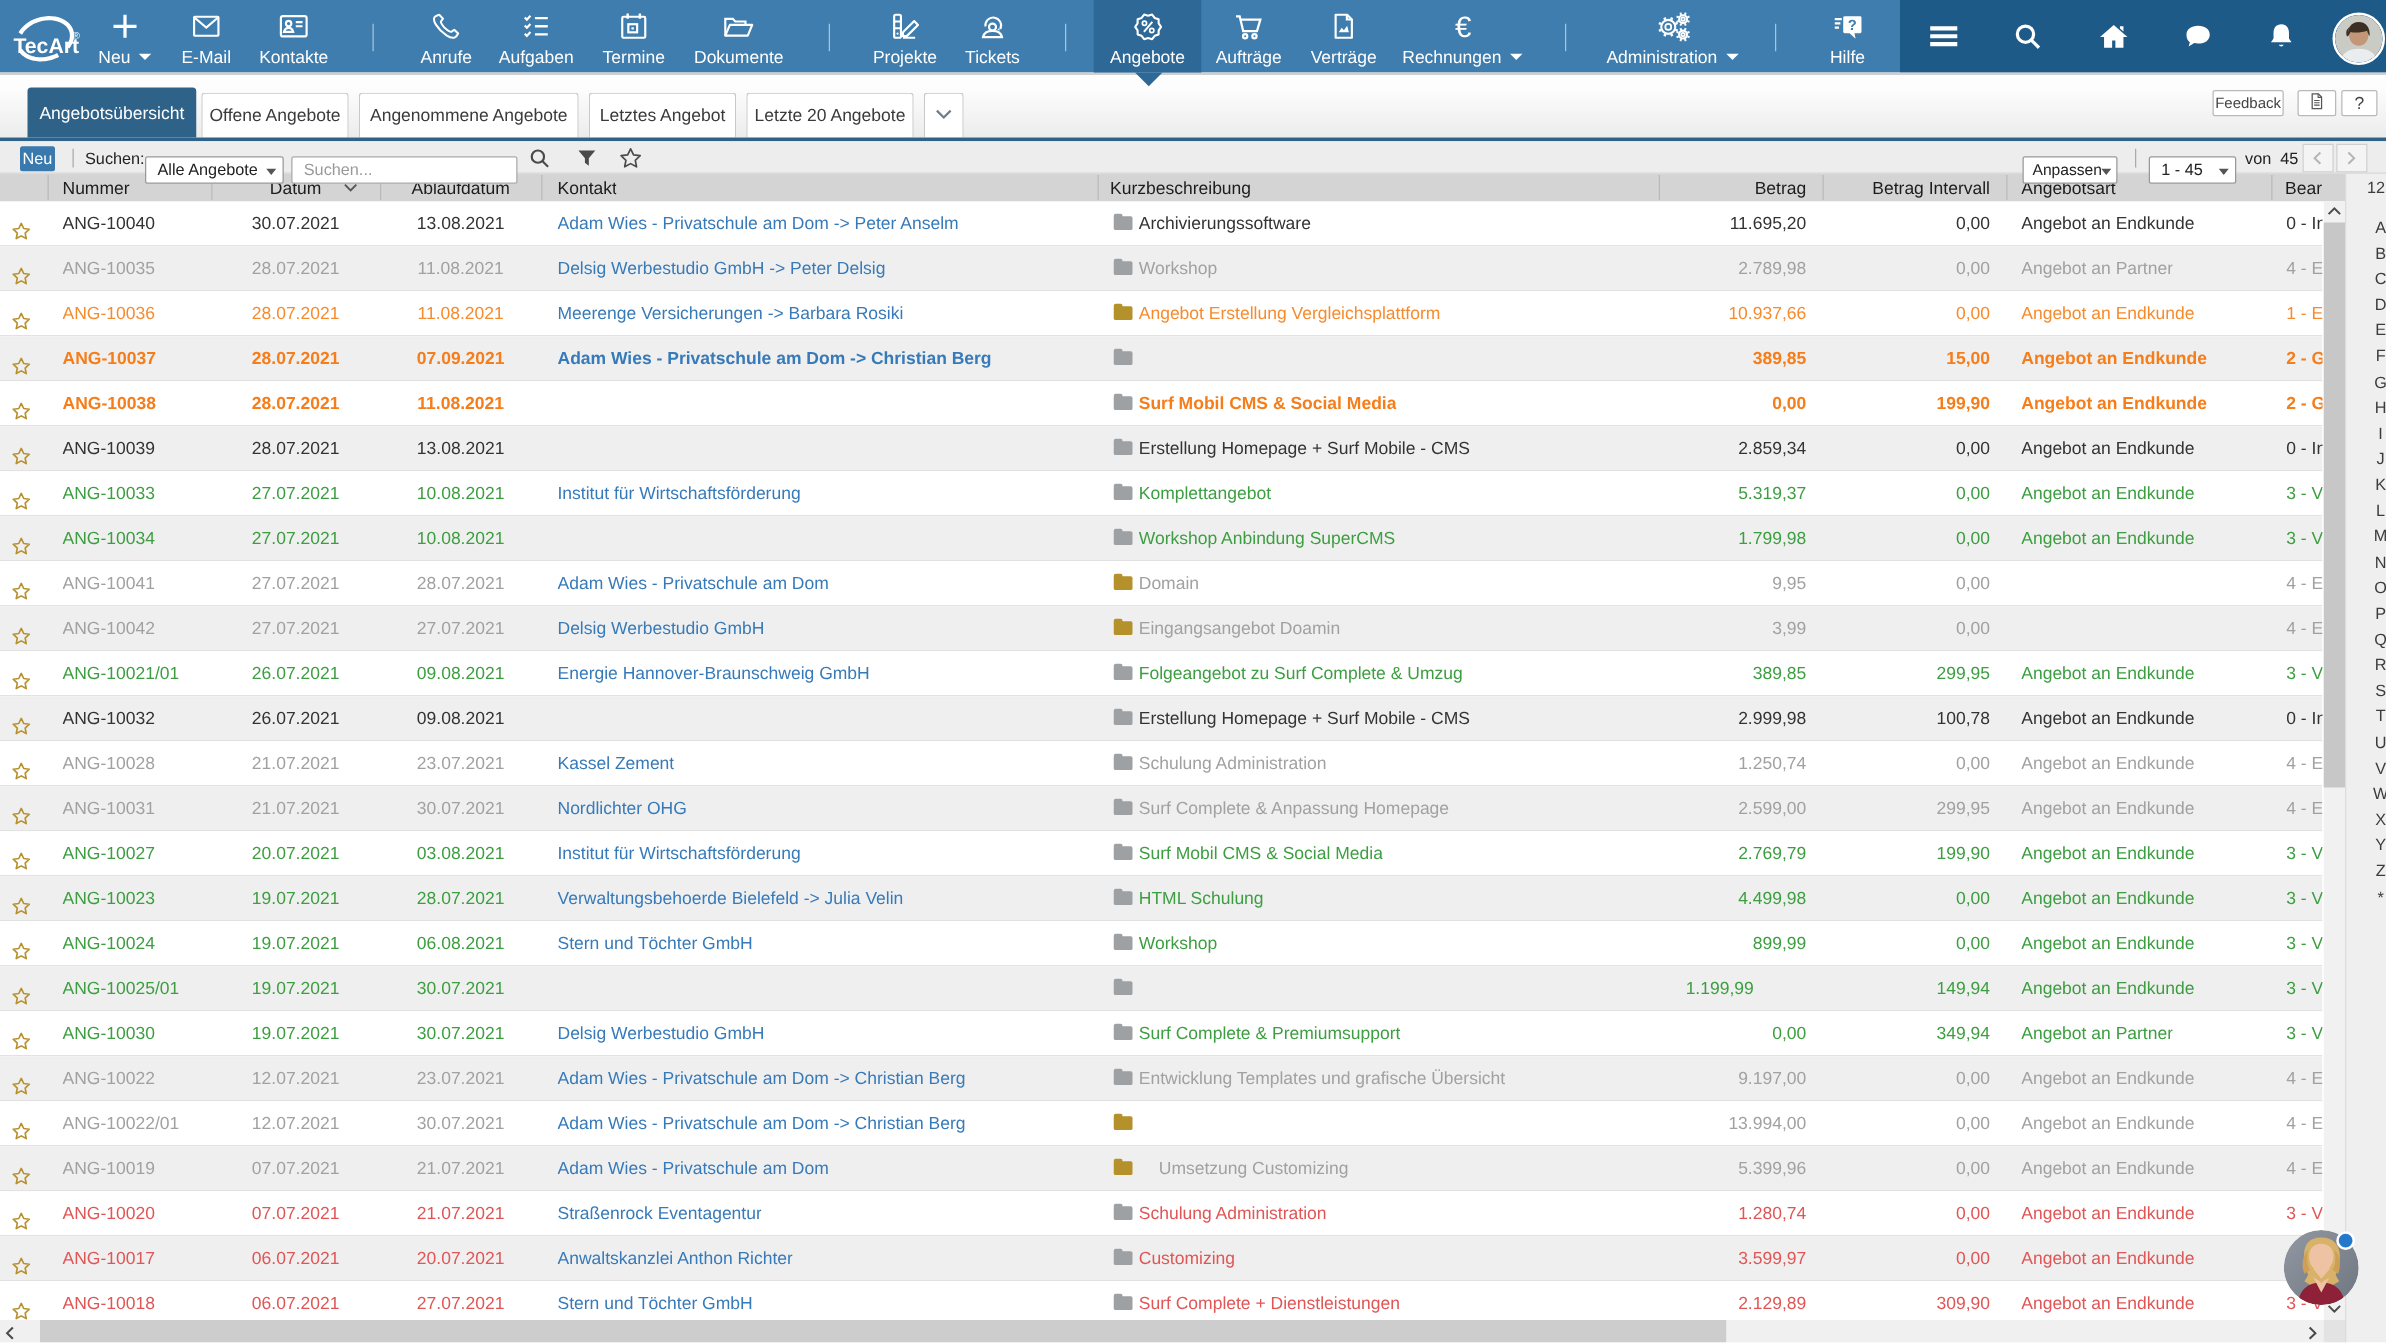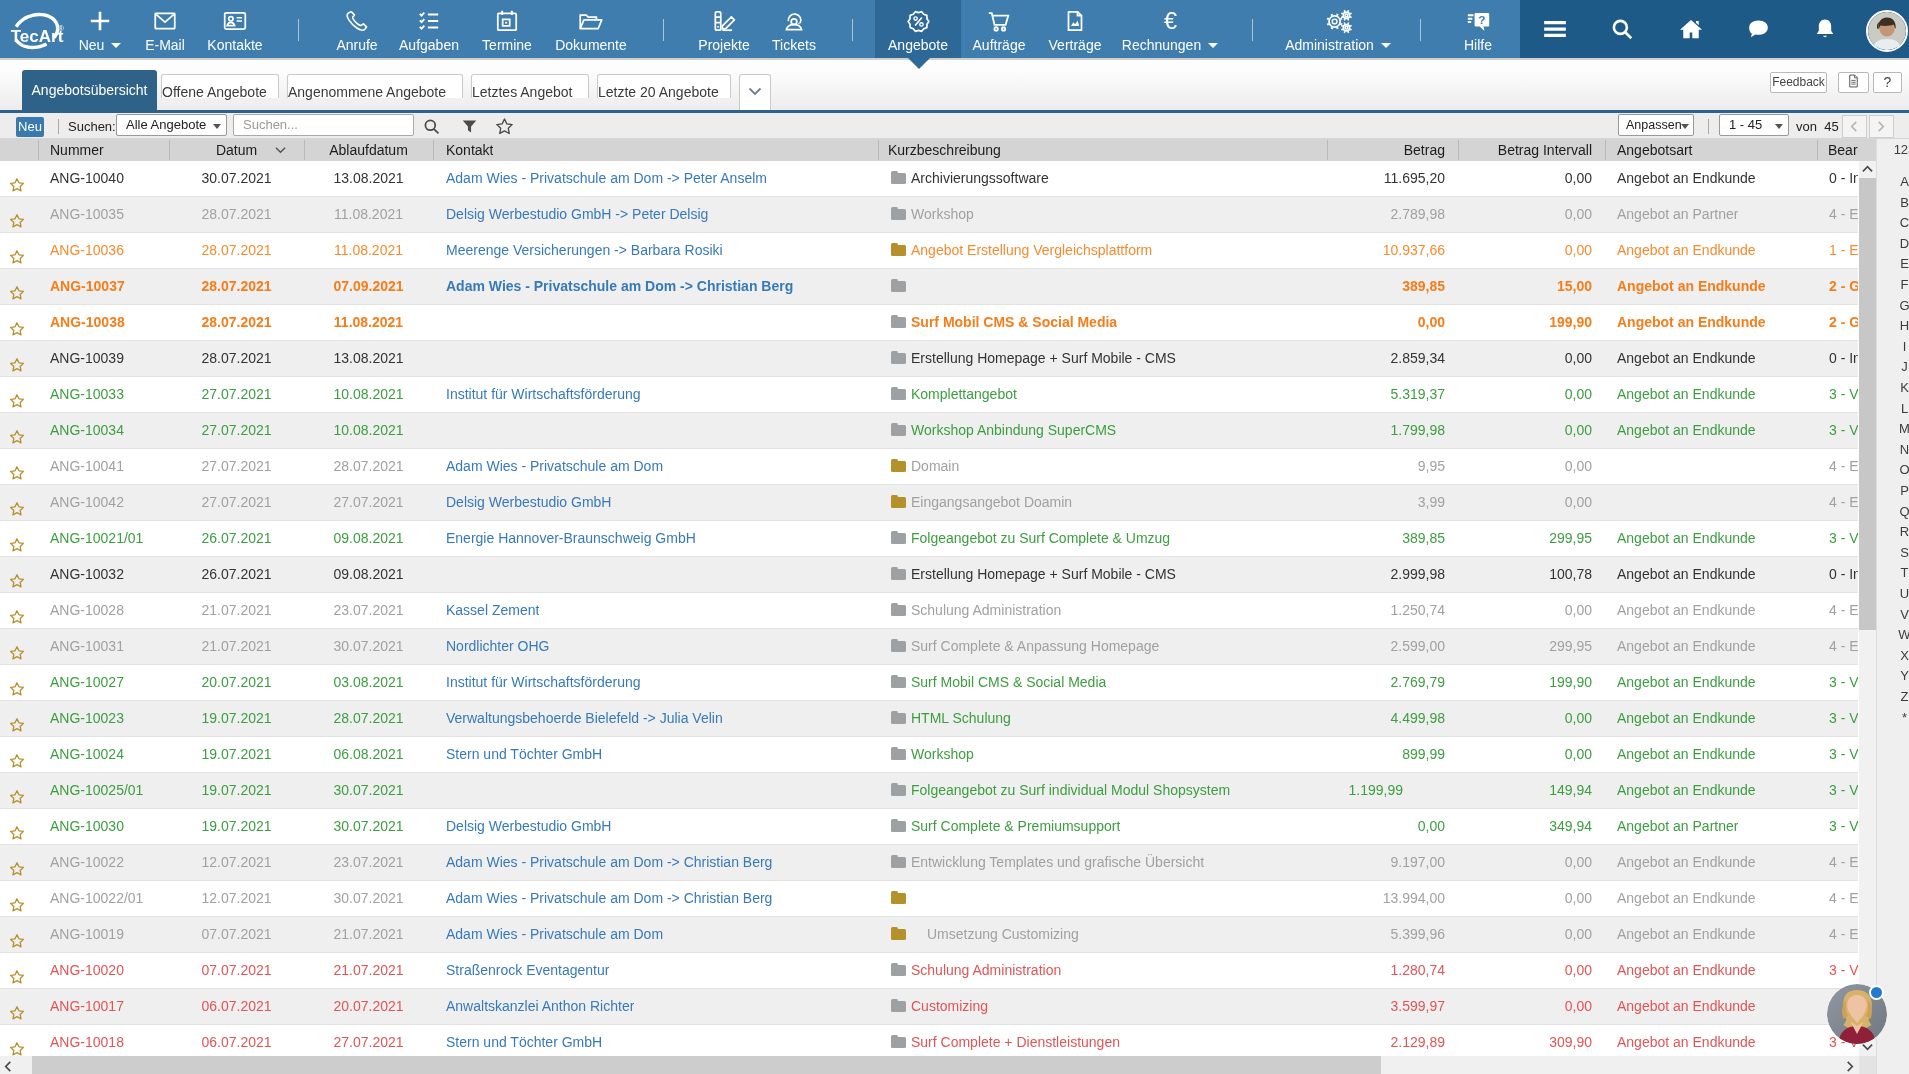--- a/index.html
+++ b/index.html
@@ -21,37 +21,37 @@
 .dkico { position:absolute; top:16px; }
 #navtri { position:absolute; left:908px; top:58px; width:0; height:0;
   border-left:11px solid transparent; border-right:11px solid transparent; border-top:11px solid #2d6897; z-index:5; }
 #navline { position:absolute; left:0; top:58px; width:1909px; height:2px; background:#cfcfcf; }
 
 
 #tabstrip { position:absolute; left:0; top:60px; width:1909px; height:50px;
   background:linear-gradient(#fdfdfd 20%, #ececec); }
 #tabact { position:absolute; left:22px; top:10px; width:135px; height:40px; background:#2e6289;
   color:#fff; font-size:14px; text-align:center; line-height:40px; border-radius:3px 3px 0 0; }
-.tab { position:absolute; top:14px; height:24px; background:#fff; border:1px solid #c9c9c9; border-bottom:none;
-  border-radius:3px 3px 0 0; color:#3a3a3a; font-size:14px; line-height:35px; }
+.tab { position:absolute; top:14px; height:36px; background:#fff; border:1px solid #c9c9c9; border-bottom:none;
+  border-radius:3px 3px 0 0; color:#3a3a3a; font-size:14px; text-align:center; line-height:35px; }
 #tabmore { position:absolute; left:739px; top:14px; width:32px; height:36px; background:#fff;
   border:1px solid #c9c9c9; border-bottom:none; border-radius:3px 3px 0 0; }
 #tabmore svg { margin:12px 0 0 8px; }
 #bluebar { position:absolute; left:0; top:110px; width:1909px; height:3px; background:#2e6289; }
 .tbtn { position:absolute; top:12px; height:21px; background:#fff; border:1px solid #b9b9b9;
   border-radius:2px; font-size:12px; color:#444; text-align:center; line-height:19px; }
 
 
 #toolbar { position:absolute; left:0; top:113px; width:1909px; height:26px; background:#ededed;
   border-bottom:1px solid #d6d6d6; }
 #neubtn { position:absolute; left:16px; top:4px; width:28px; height:20px; background:#3a79ae;
   color:#fff; font-size:13px; text-align:center; line-height:20px; border-radius:2px; }
 .tsep { position:absolute; top:6px; width:1px; height:15px; background:#aaa; }
 .tlab { position:absolute; font-size:13px; color:#222; top:6px; }
-.tsel { position:absolute; top:1px; height:22px; background:#fff; border:1px solid #999;
+.tsel { position:absolute; top:12px; height:22px; background:#fff; border:1px solid #999;
   border-radius:2px; font-size:13px; color:#222; line-height:20px; padding-left:9px; white-space:nowrap; overflow:hidden; }
 .scaret { position:absolute; right:5px; top:9px; width:0; height:0; border-left:4.5px solid transparent;
   border-right:4.5px solid transparent; border-top:5px solid #555; }
 .tico { position:absolute; top:4px; }
 .pgbtn { position:absolute; top:2px; width:25px; height:23px; background:#f4f4f4; border:1px solid #cfcfcf; }
 .pgbtn svg { margin:5px 0 0 7px; }
 
 
 #thead { position:absolute; left:0; top:139px; width:1876px; height:22px; background:#d4d4d4; }
 .hsep { position:absolute; top:1px; width:1px; height:20px; background:#b9b9b9; }
@@ -360,21 +360,20 @@
 </div>
 <div class="row green zeb" style="top:773px">
 <span class="starw"><svg class="rowstar" width="16" height="16" viewBox="0 0 24 24">
             <path d="M12 2.6l2.95 6.1 6.7.85-4.93 4.62 1.27 6.63L12 17.55 5.99 20.8l1.27-6.63-4.93-4.62 6.7-.85z" fill="none" stroke="#b8912f" stroke-width="2" stroke-linejoin="round"></path>
           </svg></span>
 <span class="cell" style="left:50px">ANG-10025/01</span>
 <span class="cell ctr" style="left:169px;width:135px">19.07.2021</span>
 <span class="cell ctr" style="left:304px;width:129px">30.07.2021</span>
 
 <span class="fold fold-g"></span>
-<span class="cell" style="left:911px">Folgeangebot zu Surf individual Modul Shopsystem</span>
 <span class="cell rt" style="left:1285px;width:118px">1.199,99</span>
 <span class="cell rt" style="left:1458px;width:134px">149,94</span>
 <span class="cell" style="left:1617px">Angebot an Endkunde</span>
 <span class="cell" style="left:1829px">3 - Ve</span>
 </div>
 <div class="row green" style="top:809px">
 <span class="starw"><svg class="rowstar" width="16" height="16" viewBox="0 0 24 24">
             <path d="M12 2.6l2.95 6.1 6.7.85-4.93 4.62 1.27 6.63L12 17.55 5.99 20.8l1.27-6.63-4.93-4.62 6.7-.85z" fill="none" stroke="#b8912f" stroke-width="2" stroke-linejoin="round"></path>
           </svg></span>
 <span class="cell" style="left:50px">ANG-10030</span>

